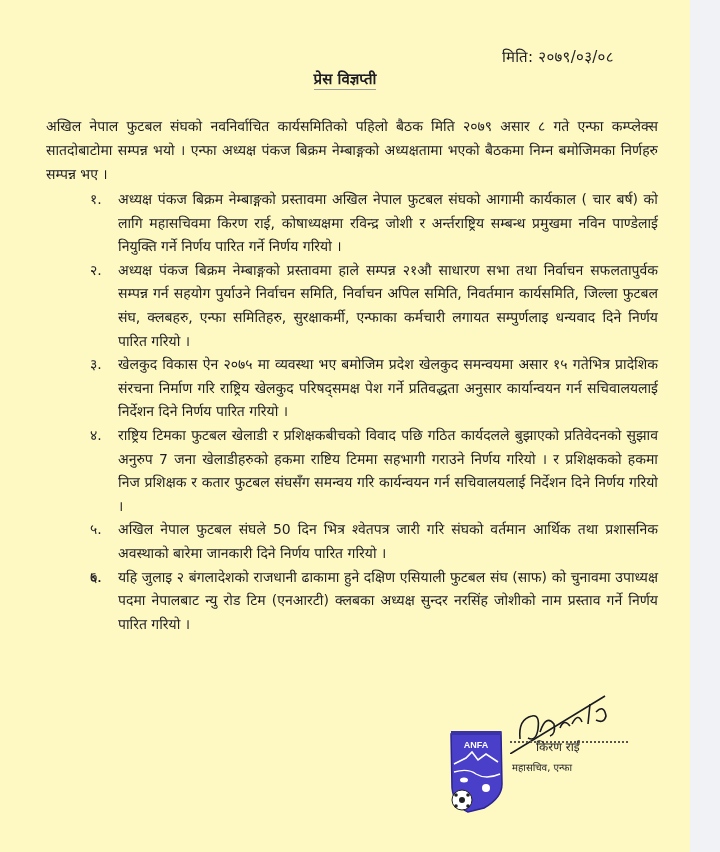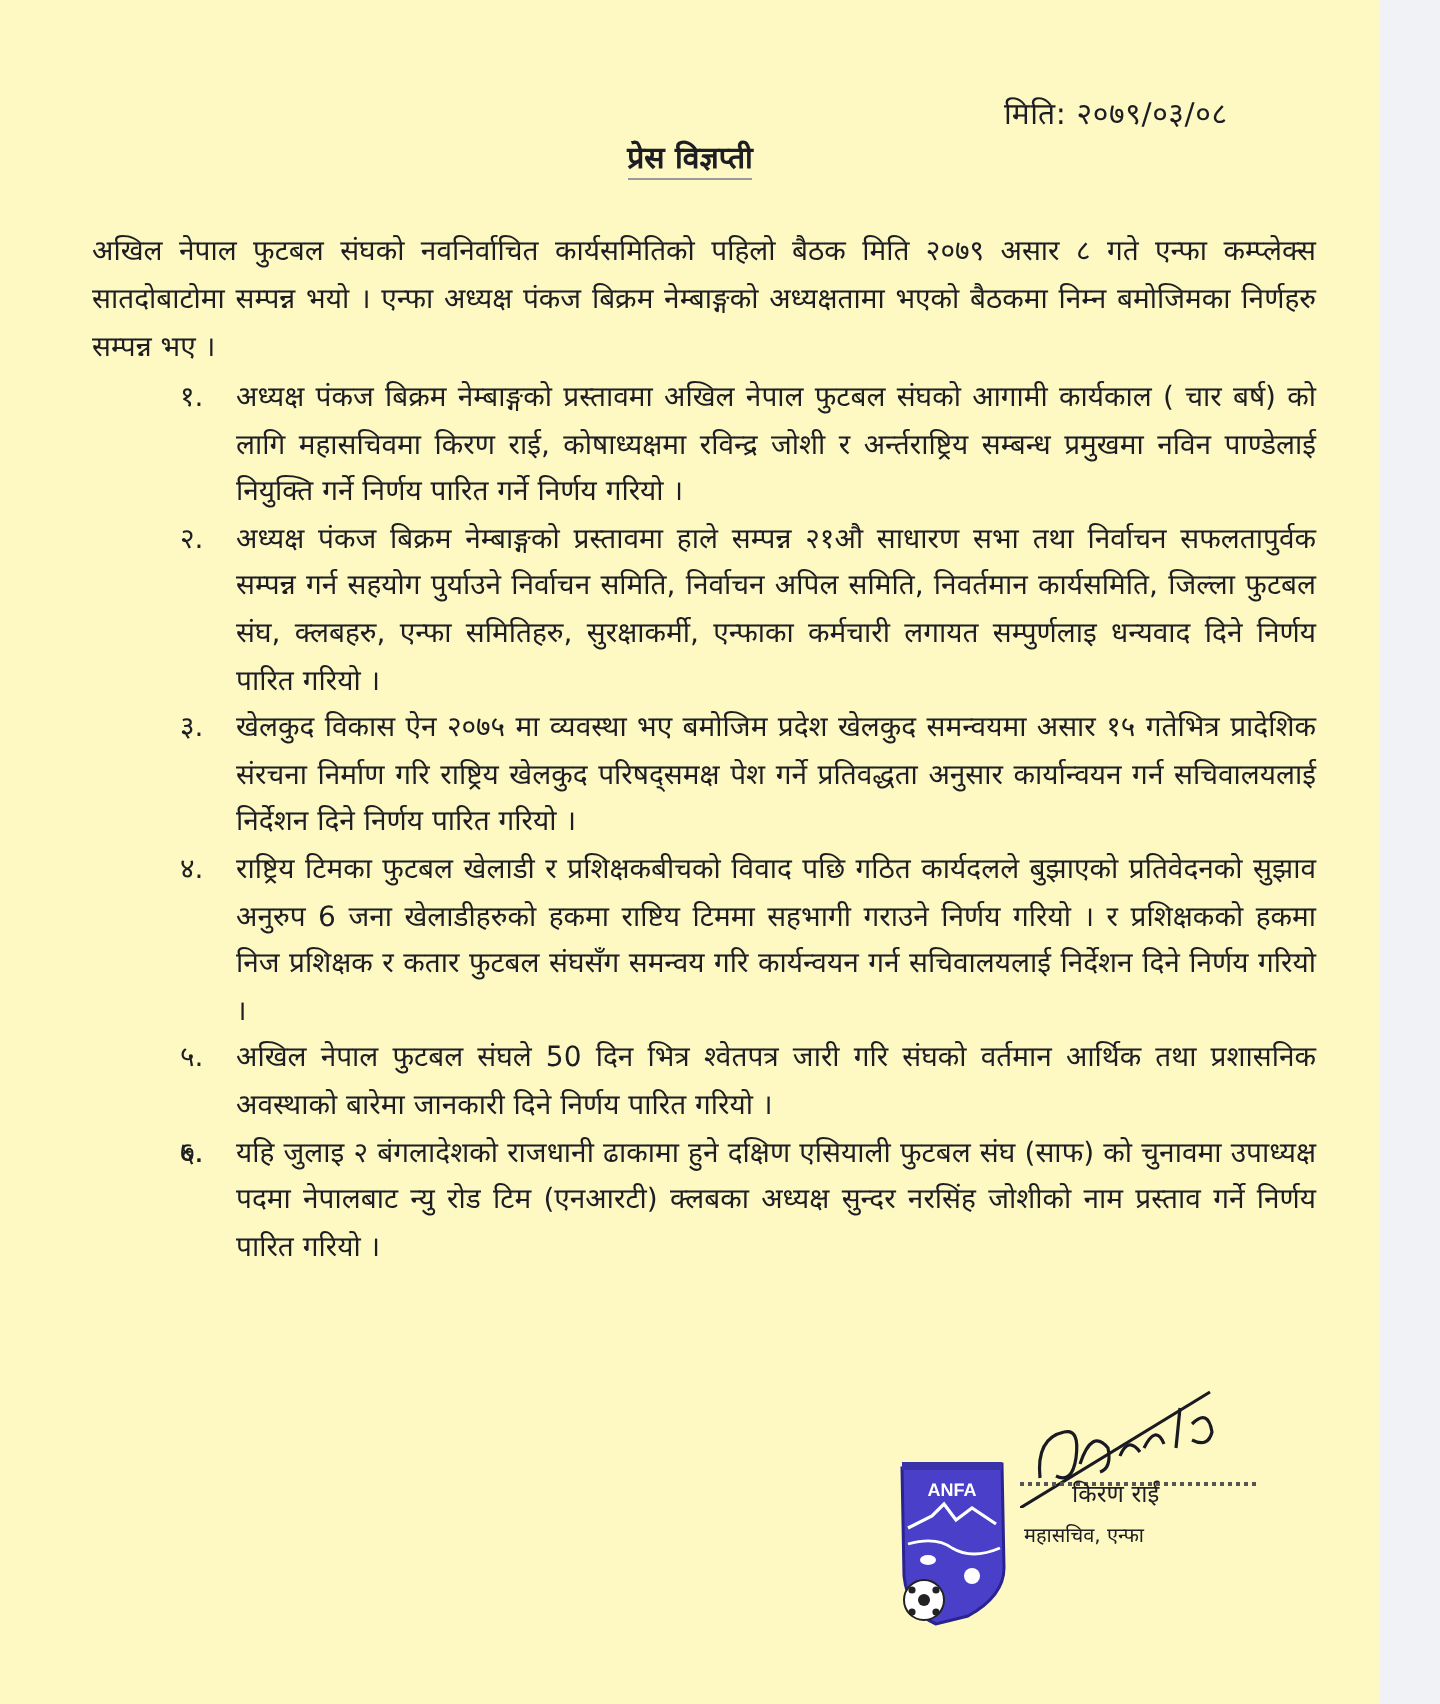--- a/index.html
+++ b/index.html
@@ -67,21 +67,21 @@
     <div class="item">
       <span class="num">२.</span>
       <span>अध्यक्ष पंकज बिक्रम नेम्बाङ्गको प्रस्तावमा हाले सम्पन्न २१औ साधारण सभा तथा निर्वाचन सफलतापुर्वक सम्पन्न गर्न सहयोग पुर्याउने निर्वाचन समिति, निर्वाचन अपिल समिति, निवर्तमान कार्यसमिति, जिल्ला फुटबल संघ, क्लबहरु, एन्फा समितिहरु, सुरक्षाकर्मी, एन्फाका कर्मचारी लगायत सम्पुर्णलाइ धन्यवाद दिने निर्णय पारित गरियो ।</span>
     </div>
     <div class="item">
       <span class="num">३.</span>
       <span>खेलकुद विकास ऐन २०७५ मा व्यवस्था भए बमोजिम प्रदेश खेलकुद समन्वयमा असार १५ गतेभित्र प्रादेशिक संरचना निर्माण गरि राष्ट्रिय खेलकुद परिषद्समक्ष पेश गर्ने प्रतिवद्धता अनुसार कार्यान्वयन गर्न सचिवालयलाई निर्देशन दिने निर्णय पारित गरियो ।</span>
     </div>
     <div class="item">
       <span class="num">४.</span>
-      <span>राष्ट्रिय टिमका फुटबल खेलाडी र प्रशिक्षकबीचको विवाद पछि गठित कार्यदलले बुझाएको प्रतिवेदनको सुझाव अनुरुप 6 जना खेलाडीहरुको हकमा राष्टिय टिममा सहभागी गराउने निर्णय गरियो । र प्रशिक्षकको हकमा निज प्रशिक्षक र कतार फुटबल संघसँग समन्वय गरि कार्यन्वयन गर्न सचिवालयलाई निर्देशन दिने निर्णय गरियो ।</span>
+      <span>राष्ट्रिय टिमका फुटबल खेलाडी र प्रशिक्षकबीचको विवाद पछि गठित कार्यदलले बुझाएको प्रतिवेदनको सुझाव अनुरुप 7 जना खेलाडीहरुको हकमा राष्टिय टिममा सहभागी गराउने निर्णय गरियो । र प्रशिक्षकको हकमा निज प्रशिक्षक र कतार फुटबल संघसँग समन्वय गरि कार्यन्वयन गर्न सचिवालयलाई निर्देशन दिने निर्णय गरियो ।</span>
     </div>
     <div class="item">
       <span class="num">५.</span>
       <span>अखिल नेपाल फुटबल संघले 50 दिन भित्र श्वेतपत्र जारी गरि संघको वर्तमान आर्थिक तथा प्रशासनिक अवस्थाको बारेमा जानकारी दिने निर्णय पारित गरियो ।</span>
     </div>
     <div class="item">
       <span class="num">६.</span>
     </div>
     <div class="item">
       <span class="num">७.</span>

